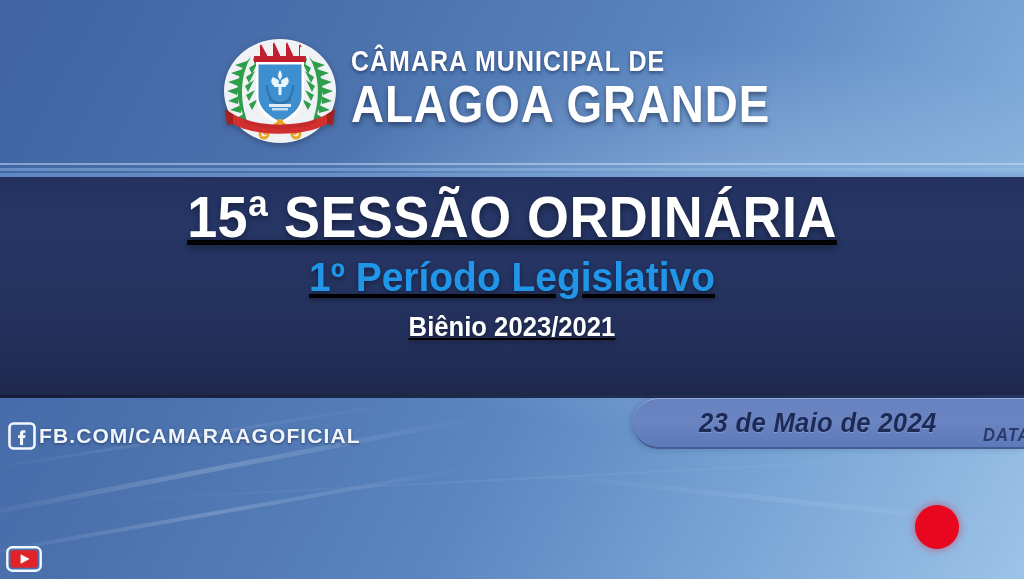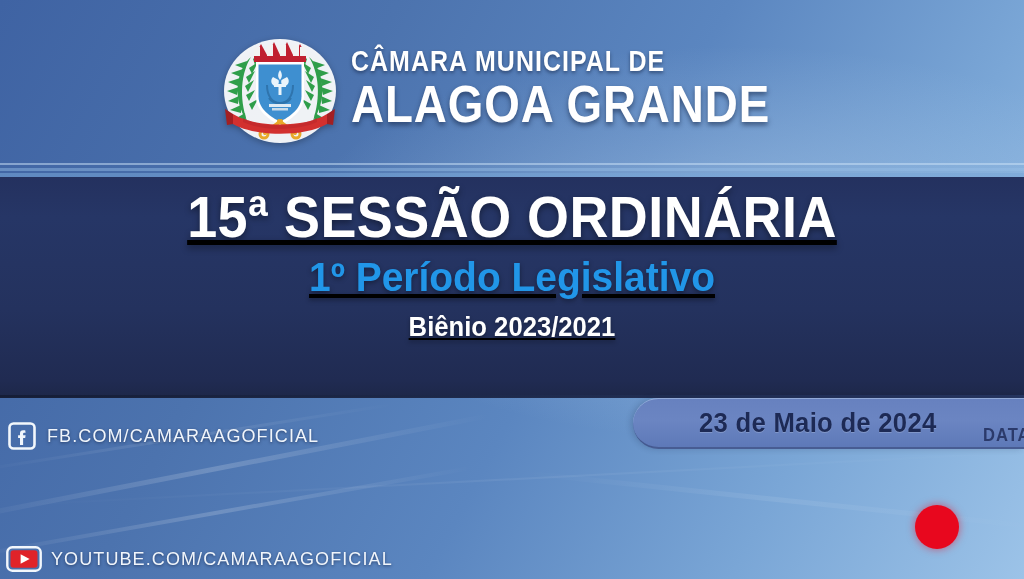--- a/index.html
+++ b/index.html
@@ -76,40 +76,41 @@
 
   
   #date-panel {
     position:absolute; left:633px; top:398px; width:391px; height:51px;
     background:linear-gradient(180deg,#6781bf 0%, #6b85c2 45%, #5e79b8 100%);
     border-top-left-radius:26px; border-bottom-left-radius:26px;
     border-top:1px solid rgba(190,210,240,0.55);
     border-bottom:2px solid rgba(45,62,110,0.55);
     box-shadow:-2px 0 6px rgba(20,30,60,0.20);
     overflow:hidden;
+    font-style:italic;
   }
   #date-text {
     position:absolute; left:66px; top:9px;
     color:#1d2a55; font-weight:bold; font-size:27px; letter-spacing:0.3px;
     transform:scaleX(0.95); transform-origin:left center; white-space:nowrap;
     text-shadow:0 1px 0 rgba(255,255,255,0.18);
   }
   #date-label {
     position:absolute; right:-6px; bottom:1px;
     color:#2b3a6b; font-weight:bold; font-size:18px; letter-spacing:1px;
     transform:scaleX(0.92); transform-origin:right center; white-space:nowrap;
   }
 
   
   .social { position:absolute; display:flex; align-items:center; }
   #fb-row { left:6px; top:420px; }
   #yt-row { left:6px; top:546px; }
   .social-label {
-    color:#f0f5fb; font-size:18px; font-weight:normal; letter-spacing:1.1px;
-    margin-left:9px; white-space:nowrap;
+    color:#f0f5fb; font-size:21px; font-weight:bold; letter-spacing:1.1px;
+    margin-left:1px; white-space:nowrap;
     text-shadow:0 1px 3px rgba(20,35,70,0.65);
   }
   #fb-icon { width:32px; height:32px; }
   #yt-icon { width:36px; height:26px; }
 
   
   #rec-dot {
     position:absolute; left:915px; top:505px; width:44px; height:44px;
     border-radius:50%; background:#e8071e;
     box-shadow:0 0 9px rgba(232,7,30,0.55);
@@ -244,18 +245,17 @@
     </svg>
     <span class="social-label">FB.COM/CAMARAAGOFICIAL</span>
   </div>
 
   <div id="yt-row" class="social">
     <svg id="yt-icon" viewBox="0 0 36 26">
       <rect x="1.3" y="1.3" width="33.4" height="23.4" rx="5" ry="5" fill="none" stroke="#f2f7fc" stroke-width="2.4"></rect>
       <rect x="4.5" y="4.3" width="27" height="17.4" rx="3.2" ry="3.2" fill="#e02329"></rect>
       <path d="M14.6 8.2 L23.6 13 L14.6 17.8 Z" fill="#ffffff"></path>
     </svg>
-    <span class="social-label">YOUTUBE.COM/CAMARAAGOFICIAL</span>
   </div>
 
   <div id="rec-dot"></div>
 
 </div>
 
 </body></html>

